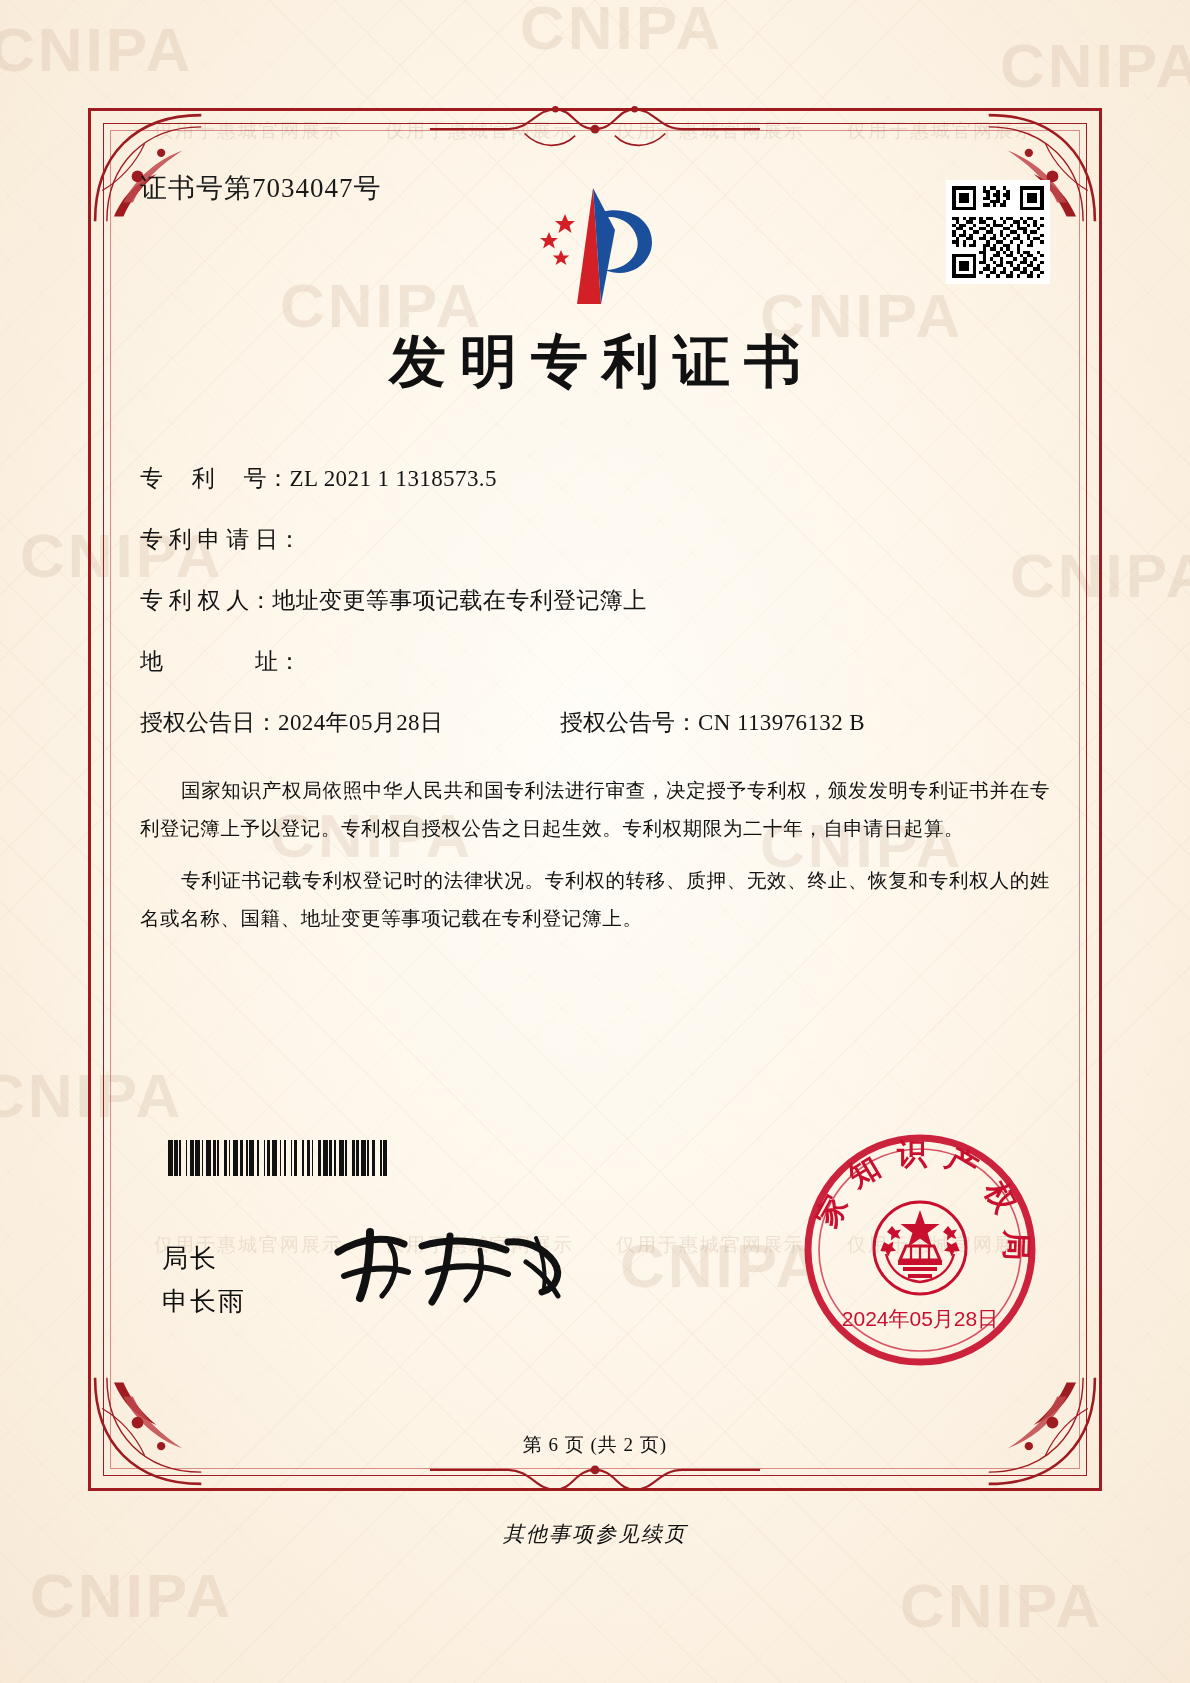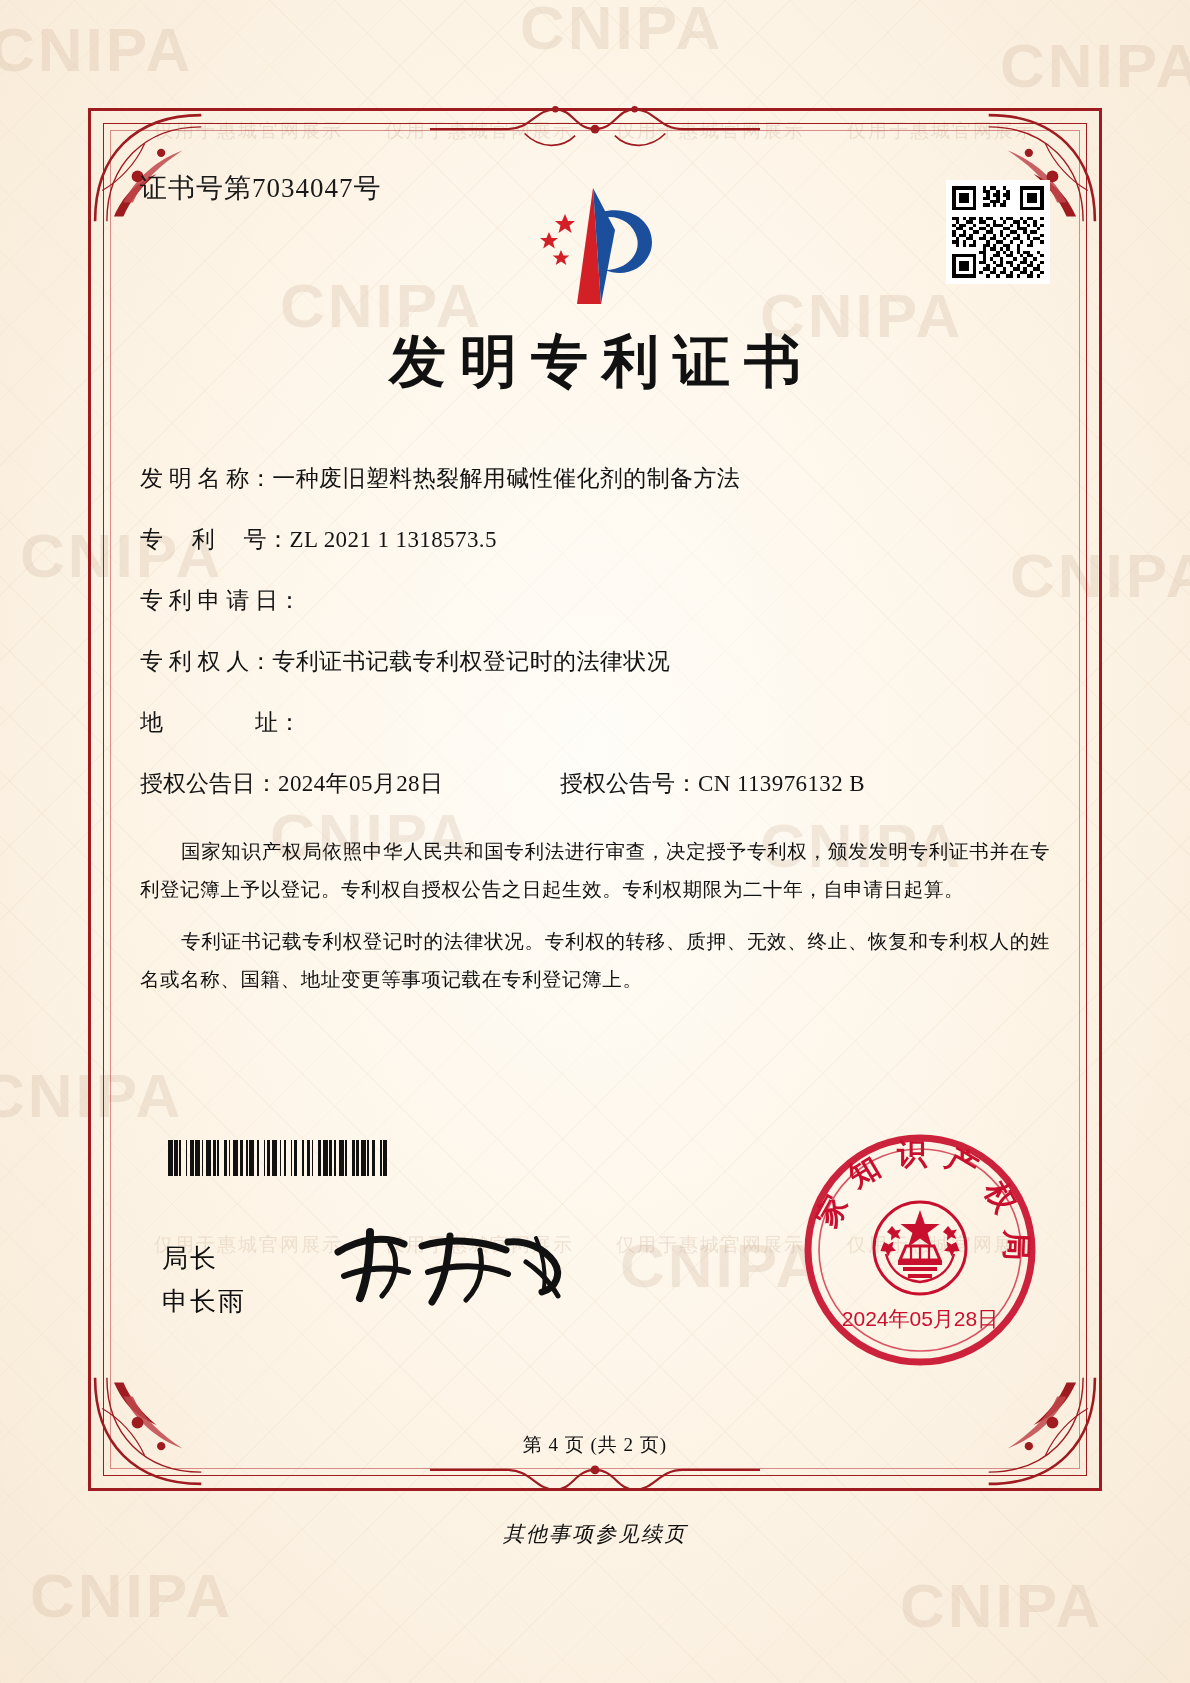--- a/index.html
+++ b/index.html
@@ -509,38 +509,34 @@
             <rect x="23" y="27" width="2" height="1"></rect>
             <rect x="26" y="27" width="1" height="1"></rect>
         </g>
       </svg>
     </div>
 
     <div class="title">发明专利证书</div>
 
     <div class="fields">
 
-      <div class="row">
-        <span class="lbl">发 明 名 称：</span>
-        <span class="val">一种废旧塑料热裂解用碱性催化剂的制备方法</span>
-      </div>
 
 
       <div class="row">
         <span class="lbl">专　 利　 号：</span>
         <span class="val">ZL 2021 1 1318573.5</span>
       </div>
 
       <div class="row">
         <span class="lbl">专 利 申 请 日：</span>
       </div>
 
       <div class="row">
         <span class="lbl">专 利 权 人：</span>
-        <span class="val">专利证书记载专利权登记时的法律状况</span>
+        <span class="val">地址变更等事项记载在专利登记簿上</span>
       </div>
 
       <div class="row">
         <span class="lbl">地　　　　址：</span>
       </div>
 
       <div class="row row-split">
         <span class="half half-1">
           <span class="lbl">授权公告日：</span>
           <span class="val">2024年05月28日</span>
@@ -682,16 +678,16 @@
       <rect x="-22" y="12" width="44" height="5" stroke="none"></rect>
       <rect x="-17" y="19" width="34" height="4" stroke="none"></rect>
       <rect x="-12" y="26" width="24" height="4" stroke="none"></rect>
       <path d="M-20 12 L-14 -2 L14 -2 L20 12 Z" fill="none" stroke-width="3"></path>
       <path d="M-9 -2 L-9 12 M0 -2 L0 12 M9 -2 L9 12" stroke-width="2.2"></path>
       <path d="M-34 6 C-30 22 -18 32 0 34 C18 32 30 22 34 6" fill="none" stroke-width="2.4"></path>
     </g>
     <text class="sealtext" x="120" y="196" text-anchor="middle" fill="#c8102e" font-size="21" font-family="'Liberation Sans', sans-serif">2024年05月28日</text>
   </svg>
 
-  <div class="page-no">第 4 页 (共 2 页)</div>
+  <div class="page-no">第 6 页 (共 2 页)</div>
   <div class="footer-note">其他事项参见续页</div>
 
 </div>
 
 </body></html>

